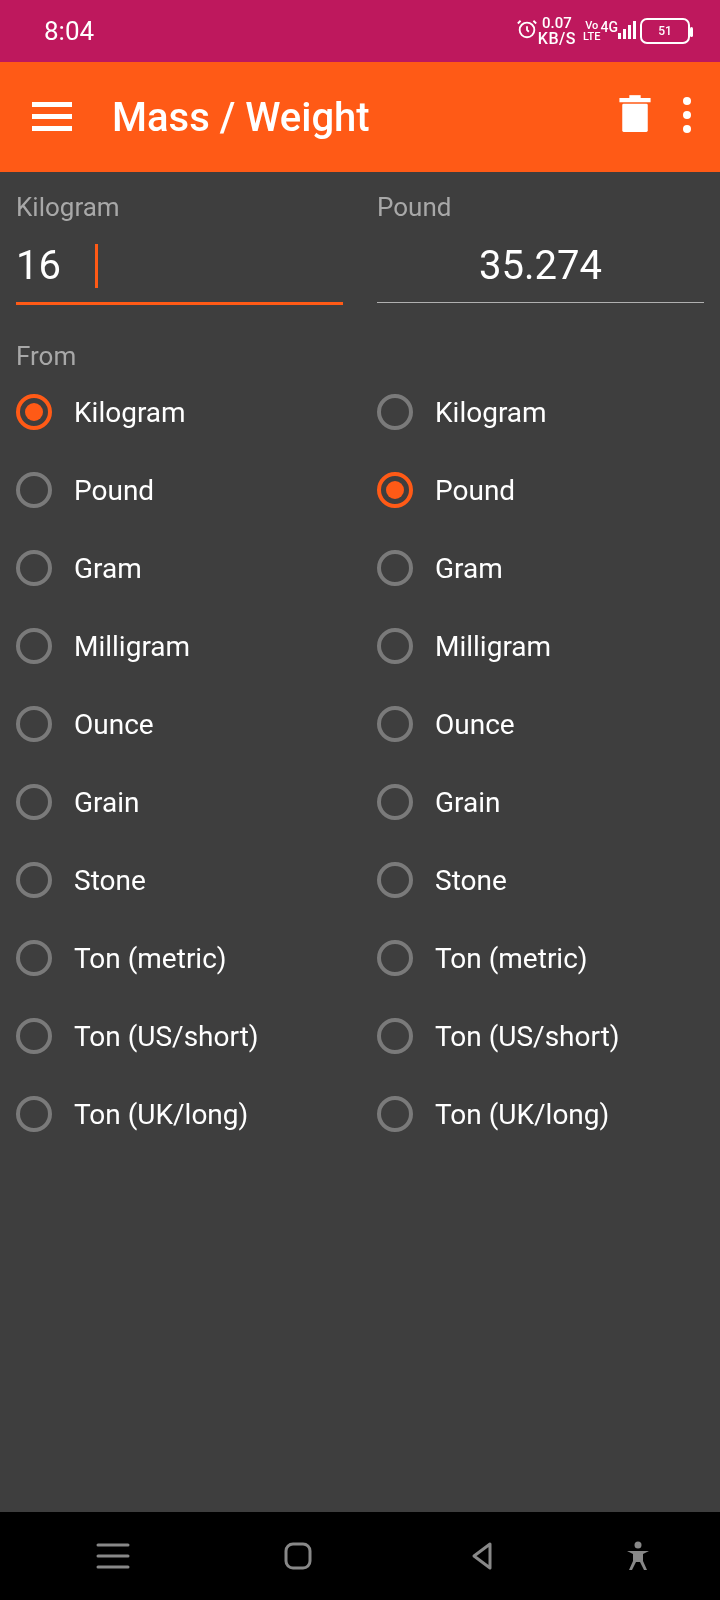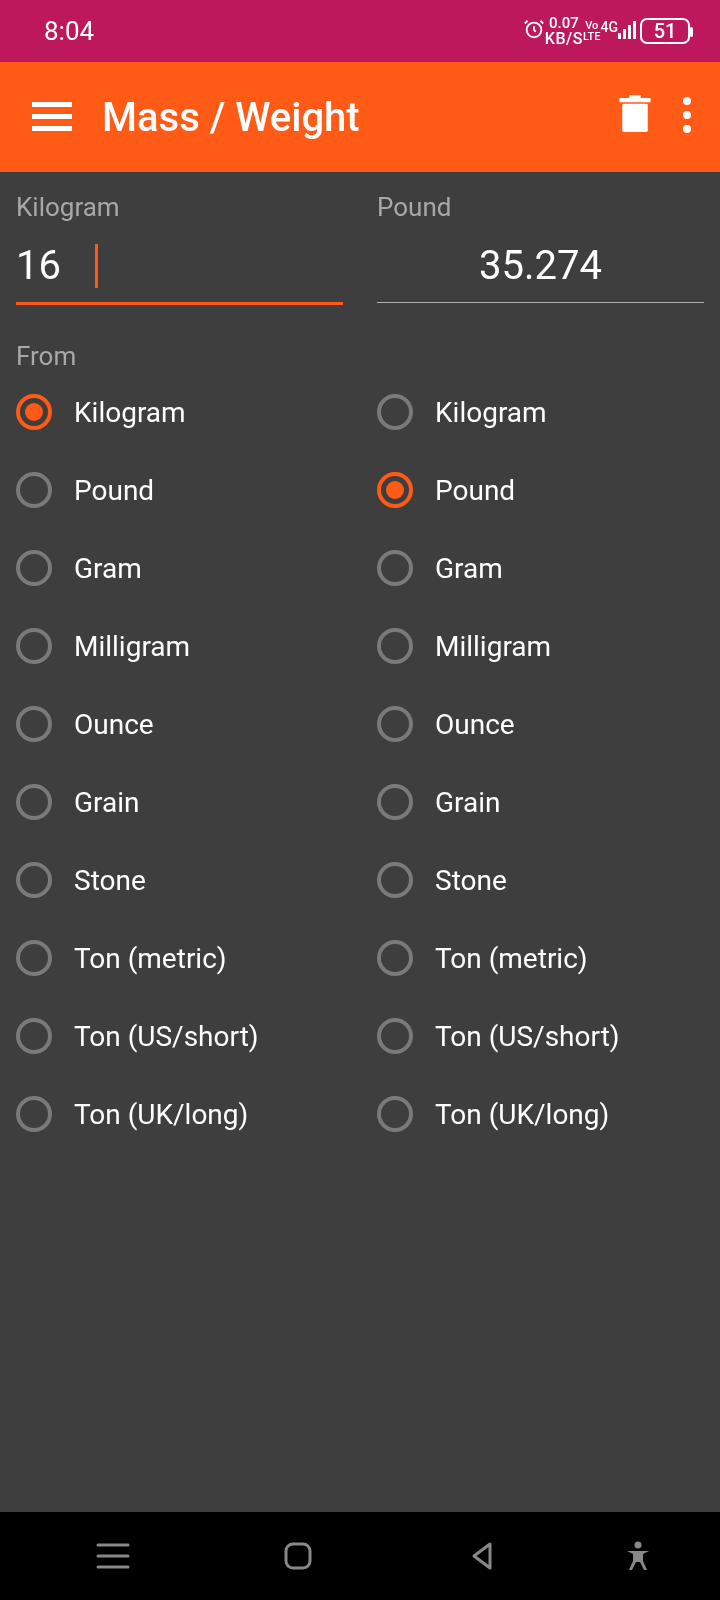--- a/index.html
+++ b/index.html
@@ -18,46 +18,46 @@
     align-items: center;
     justify-content: space-between;
     padding: 0 30px 0 44px;
     color: #fff;
     font-size: 26px;
   }
   .status-right { display: flex; align-items: center; font-size: 18px; font-weight: 500; }
   .status-speed { font-size: 14px; line-height: 1; text-align:center; }
   .status-speed .top { font-size: 15px; }
   .status-speed .bot { font-size: 16px; letter-spacing: 0.5px; }
-  .status-volte { font-size: 11px; line-height: 1; text-align:center; }
+  .status-volte { font-size: 11px; line-height: 1; text-align:center;margin-left:7px; }
   .status-4g { font-size: 14px; position: relative; top:-4px;}
   .status-bat { display:flex; align-items:center; }
   .status-bat-box {
     border: 2px solid #fff; border-radius: 7px;
     width: 50px; height: 26px;
     display:flex; align-items:center; justify-content:center;
-    font-size: 20px;
+    font-size: 12px;
     position:relative;
   }
   .status-bat-box::after {
     content:''; position:absolute; right:-5px; top:7px;
     width:3px; height:10px; background:#fff; border-radius:2px;
   }
   .status-signal { display:inline-block; }
 
   .app-bar {
     background: #ff5a16;
     height: 110px;
     display: flex;
     align-items: center;
     padding: 0 22px;
     color: #fff;
   }
   .hamburger { width: 60px; display:flex; align-items:center; justify-content:center;}
-  .app-title { font-size: 40px; font-weight: 500; flex:1; margin-left: 20px;}
+  .app-title { font-size: 40px; font-weight: 500; flex:1; margin-left: 30px;}
   .app-actions { display:flex; align-items:center; gap: 30px; margin-right: 6px; }
 
   .content { flex:1; padding: 20px 16px 0 16px; }
   .io-row { display:flex; gap: 34px; }
   .io-col { flex:1; }
   .io-label { font-size: 26px; color: #a8a8a8; margin-bottom: 8px; }
   .io-value {
     font-size: 40px; color: #fff; line-height: 1.8;
     border-bottom: 1px solid #b0b0b0;
     padding-bottom: 0px;

